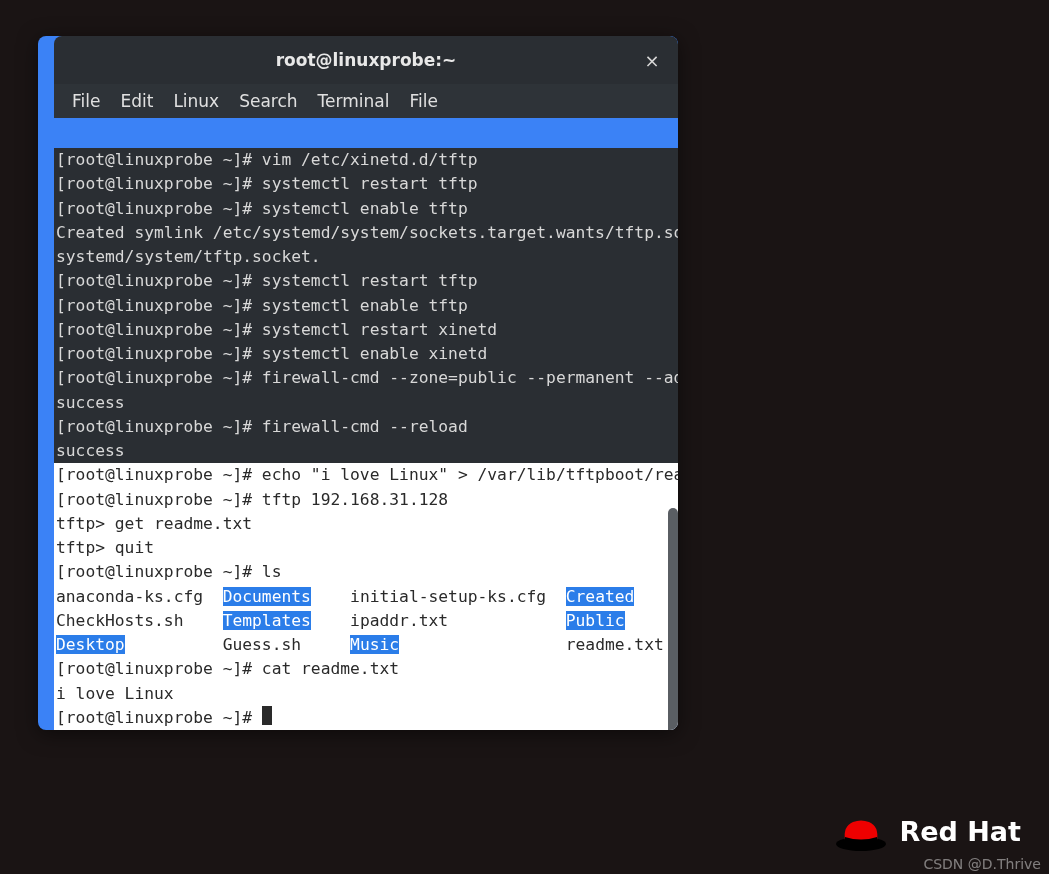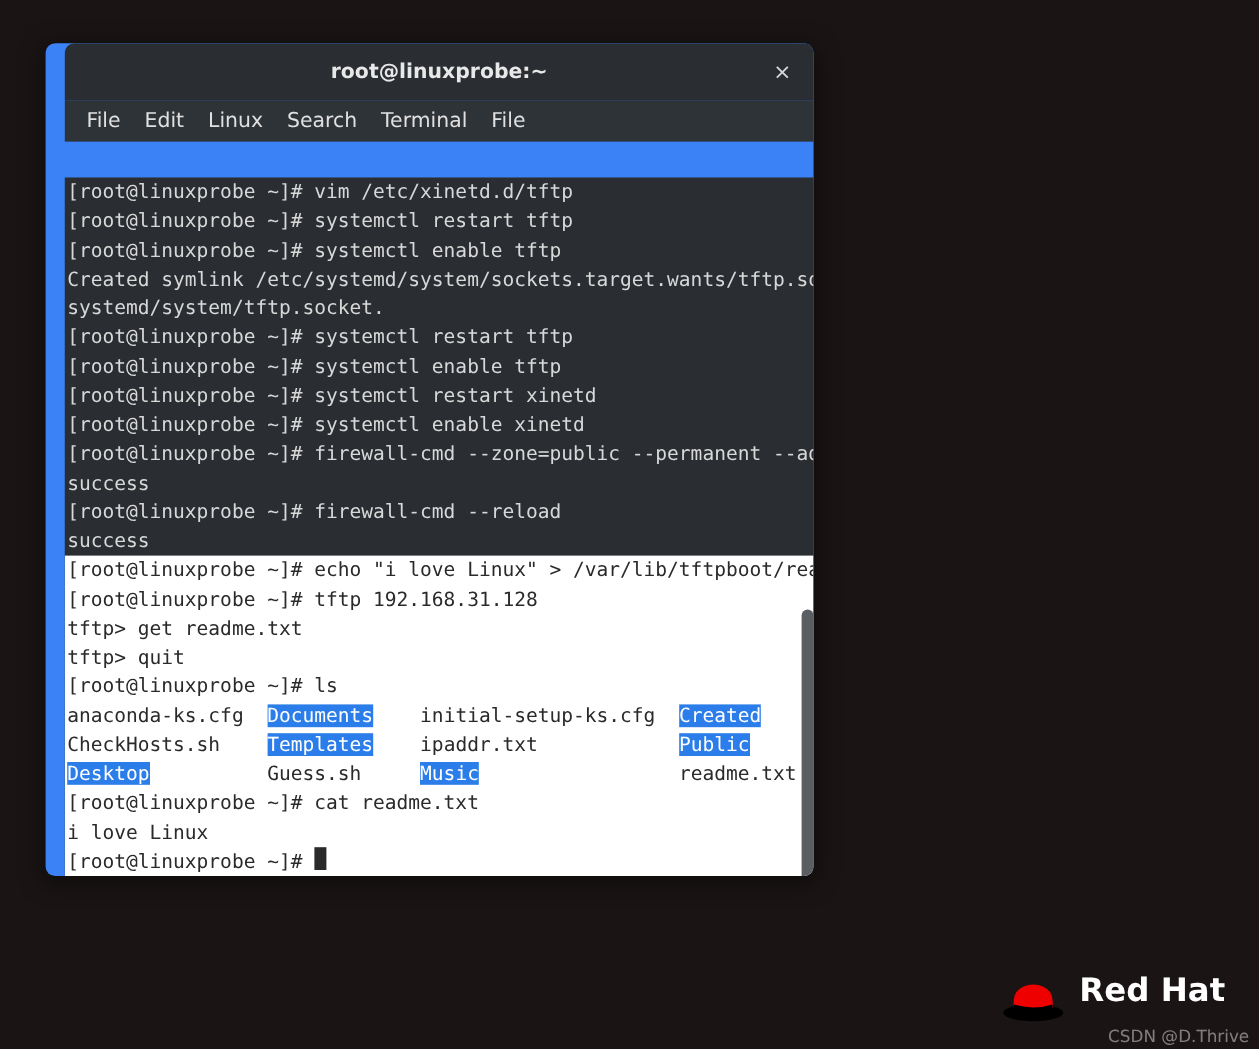--- a/index.html
+++ b/index.html
@@ -111,20 +111,21 @@
       width: 10px;
       height: 230px;
       background: #5a5e63;
       border-radius: 5px;
     }
     .logo-area {
       position: absolute;
       right: 28px;
       bottom: 22px;
       display: flex;
+      align-items: center;
       gap: 12px;
     }
     .fedora {
       width: 52px;
       height: 40px;
       position: relative;
     }
     .logo-text {
       color: #ffffff;
       line-height: 1.05;

